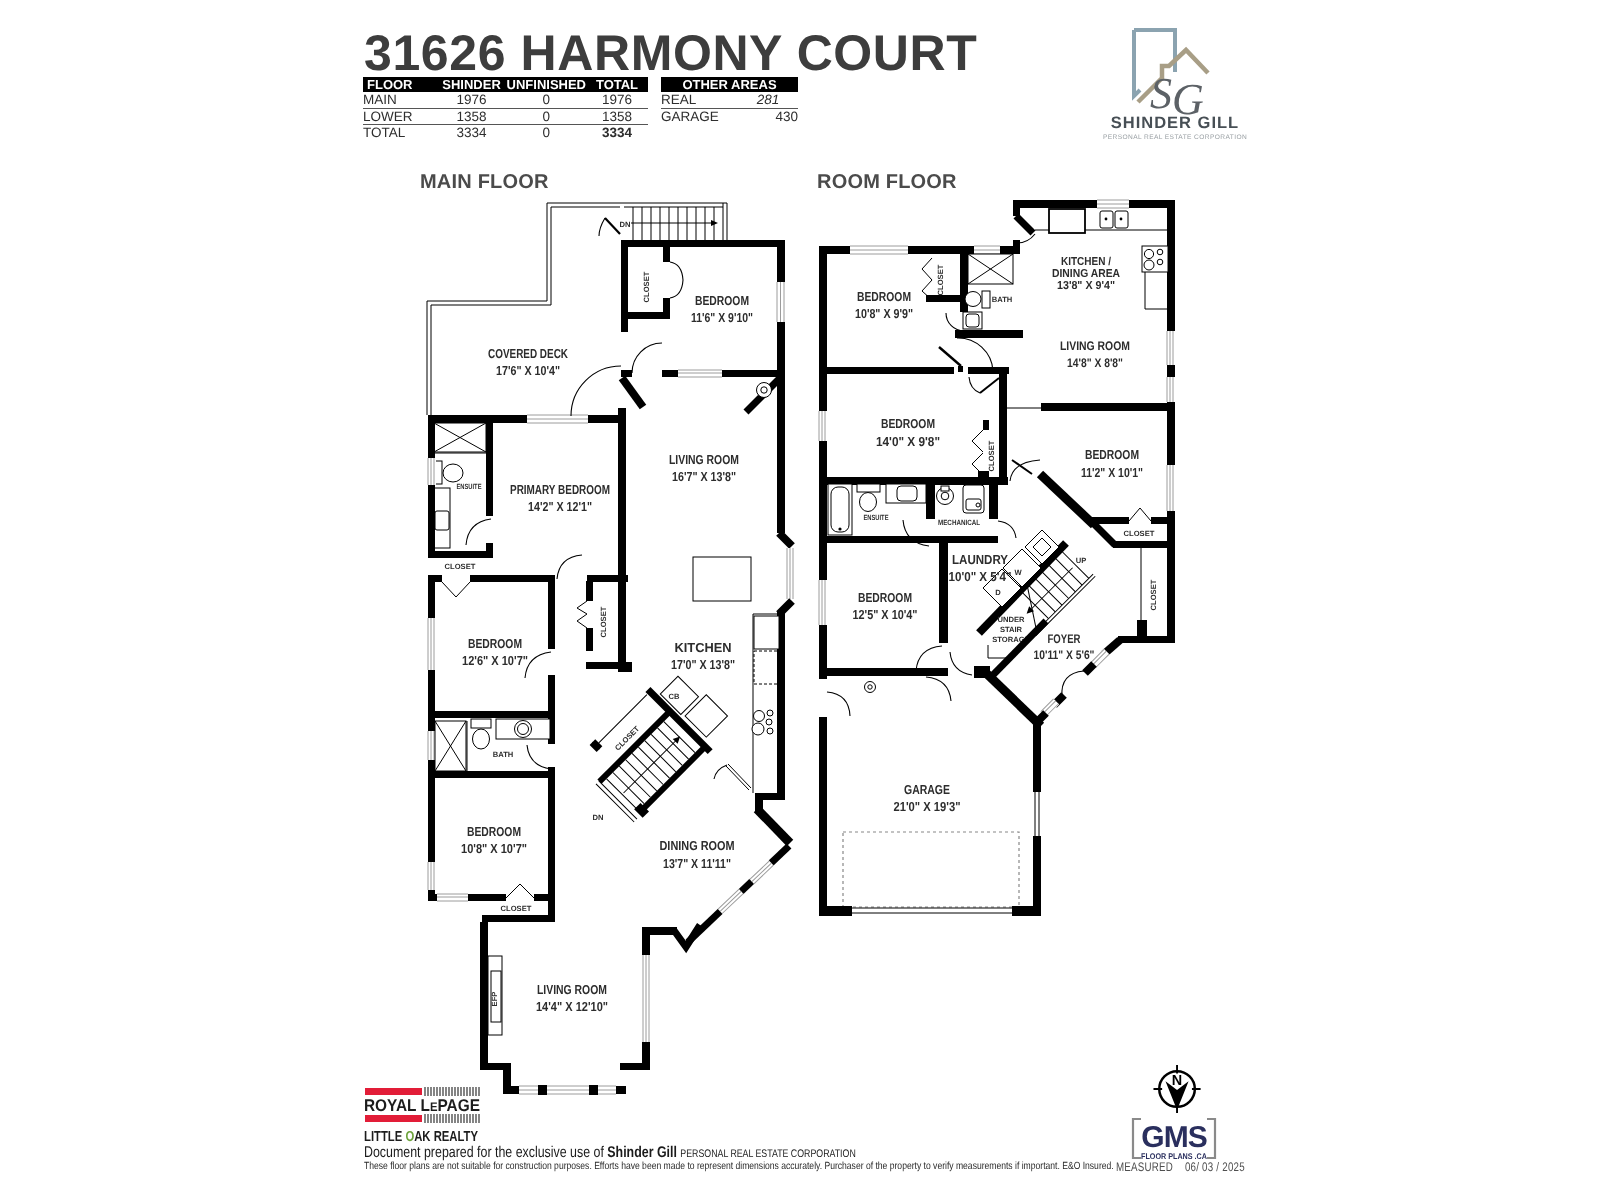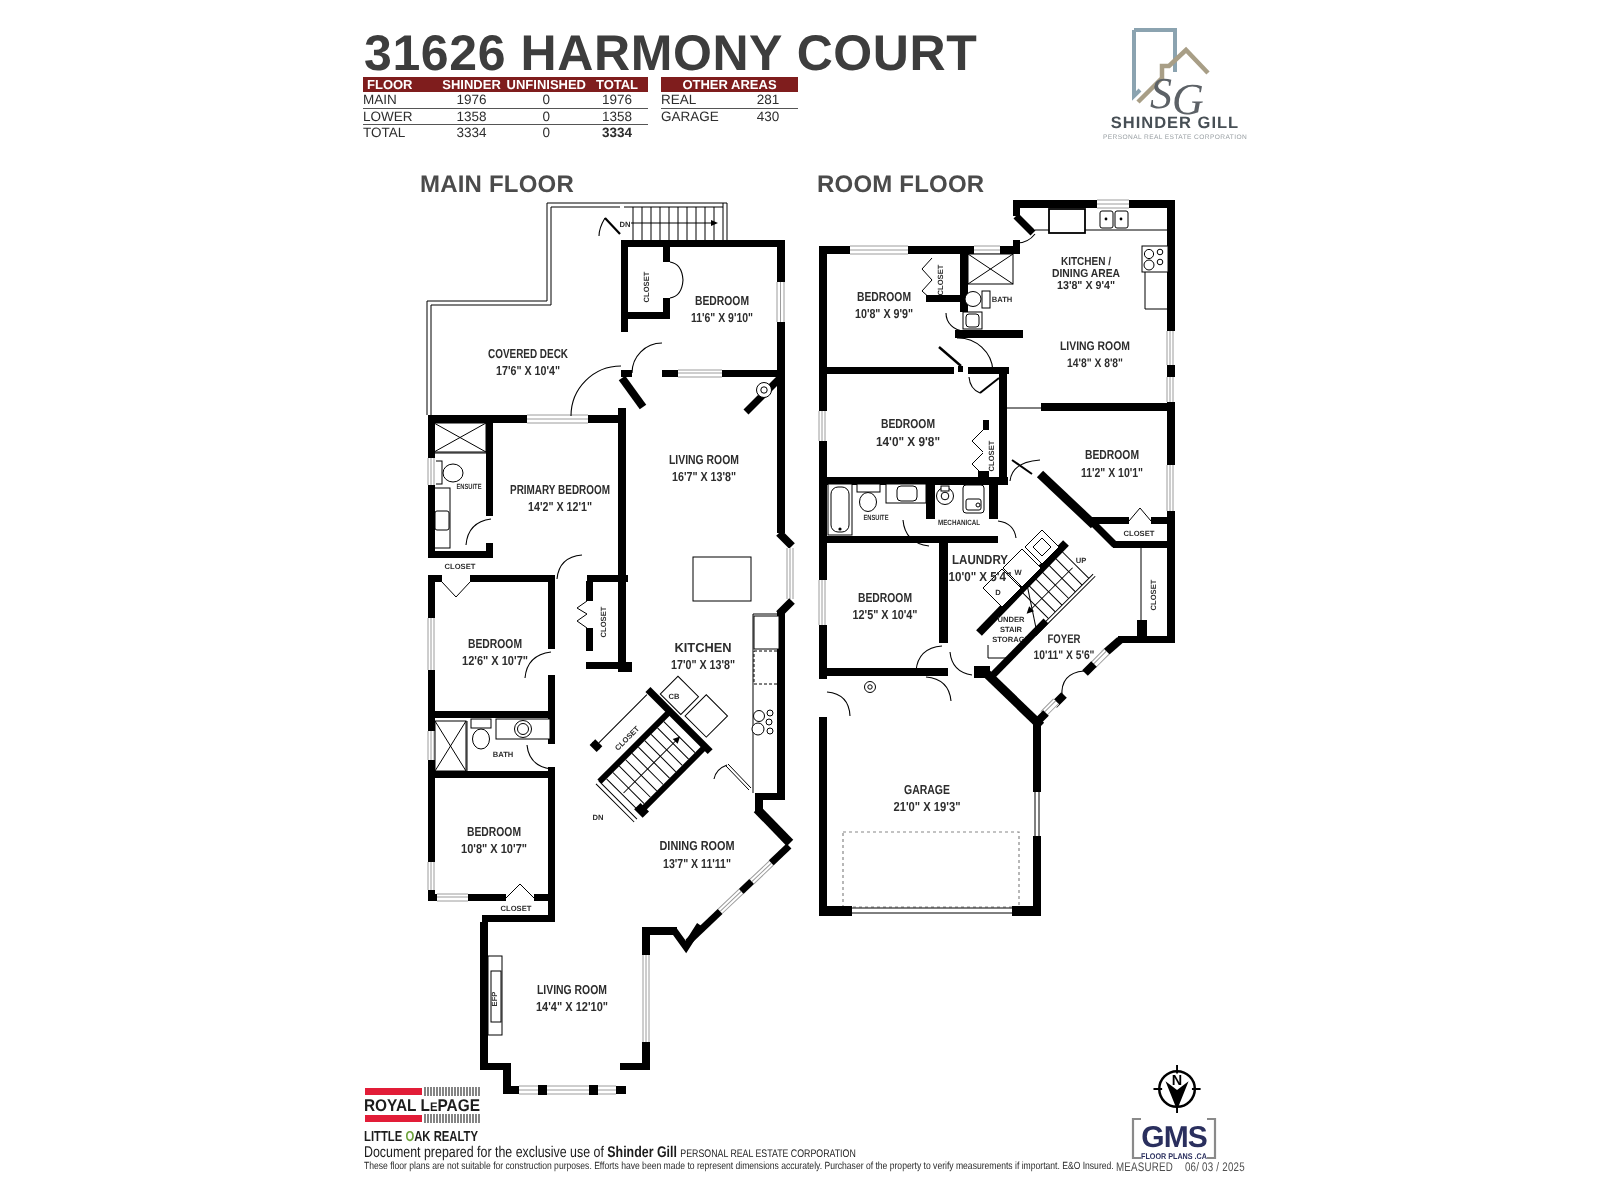--- a/index.html
+++ b/index.html
@@ -1,21 +1,21 @@
 <!DOCTYPE html>
 <html><head>
 <meta charset="utf-8">
 <style>
   html,body{margin:0;padding:0;background:#fff;}
   body{width:1600px;height:1200px;position:relative;font-family:"Liberation Sans",sans-serif;overflow:hidden;-webkit-font-smoothing:antialiased;text-rendering:geometricPrecision;}
   .abs{position:absolute;}
   #title{left:364px;top:24px;font-size:50px;font-weight:bold;color:#3d3d3d;letter-spacing:0.6px;}
-  .flr{font-size:24px;font-weight:bold;color:#4b4b4b;letter-spacing:0.2px;}
+  .flr{font-size:20px;font-weight:bold;color:#4b4b4b;letter-spacing:0.2px;}
   table{border-collapse:collapse;font-size:13.5px;color:#2e2e2e;}
-  th{background:#7f1d1d;color:#fff;font-size:13px;font-weight:bold;padding:0;}
+  th{background:#000000;color:#fff;font-size:13px;font-weight:bold;padding:0;}
   td{padding:0;}
   #plansvg{left:0;top:0;}
 </style>
 </head>
 <body>
 
 <div class="abs" id="title">31626 HARMONY COURT</div>
 
 <div class="abs" style="left:363px;top:77px;">
 <table style="width:285px;">
@@ -49,25 +49,25 @@
 </div>
 
 <div class="abs" style="left:661px;top:77px;">
 <table style="width:137px;">
   <tbody>
         <tr>
           <th colspan="2" style="text-align:center;height:13px;">OTHER AREAS</th>
         </tr>
   <tr style="height:16px;">
           <td>REAL</td>
-          <td style="text-align:center;width:60px;">281</td>
+          <td style="text-align:center;width:60px;font-style:italic;">281</td>
         </tr>
   <tr style="height:16px;border-top:1.5px solid #555;">
           <td>GARAGE</td>
-          <td style="text-align:center;margin-top:20px;">430</td>
+          <td style="text-align:right;margin-top:20px;">430</td>
         </tr>
 </tbody>
     </table>
 </div>
 
 <div class="abs flr" style="left:420px;top:171px;">MAIN FLOOR</div>
 
 <div class="abs flr" style="left:817px;top:171px;">ROOM FLOOR</div>
 
 <svg class="abs" style="left:1090px;top:20px;" width="170" height="130" viewBox="0 0 170 130">

